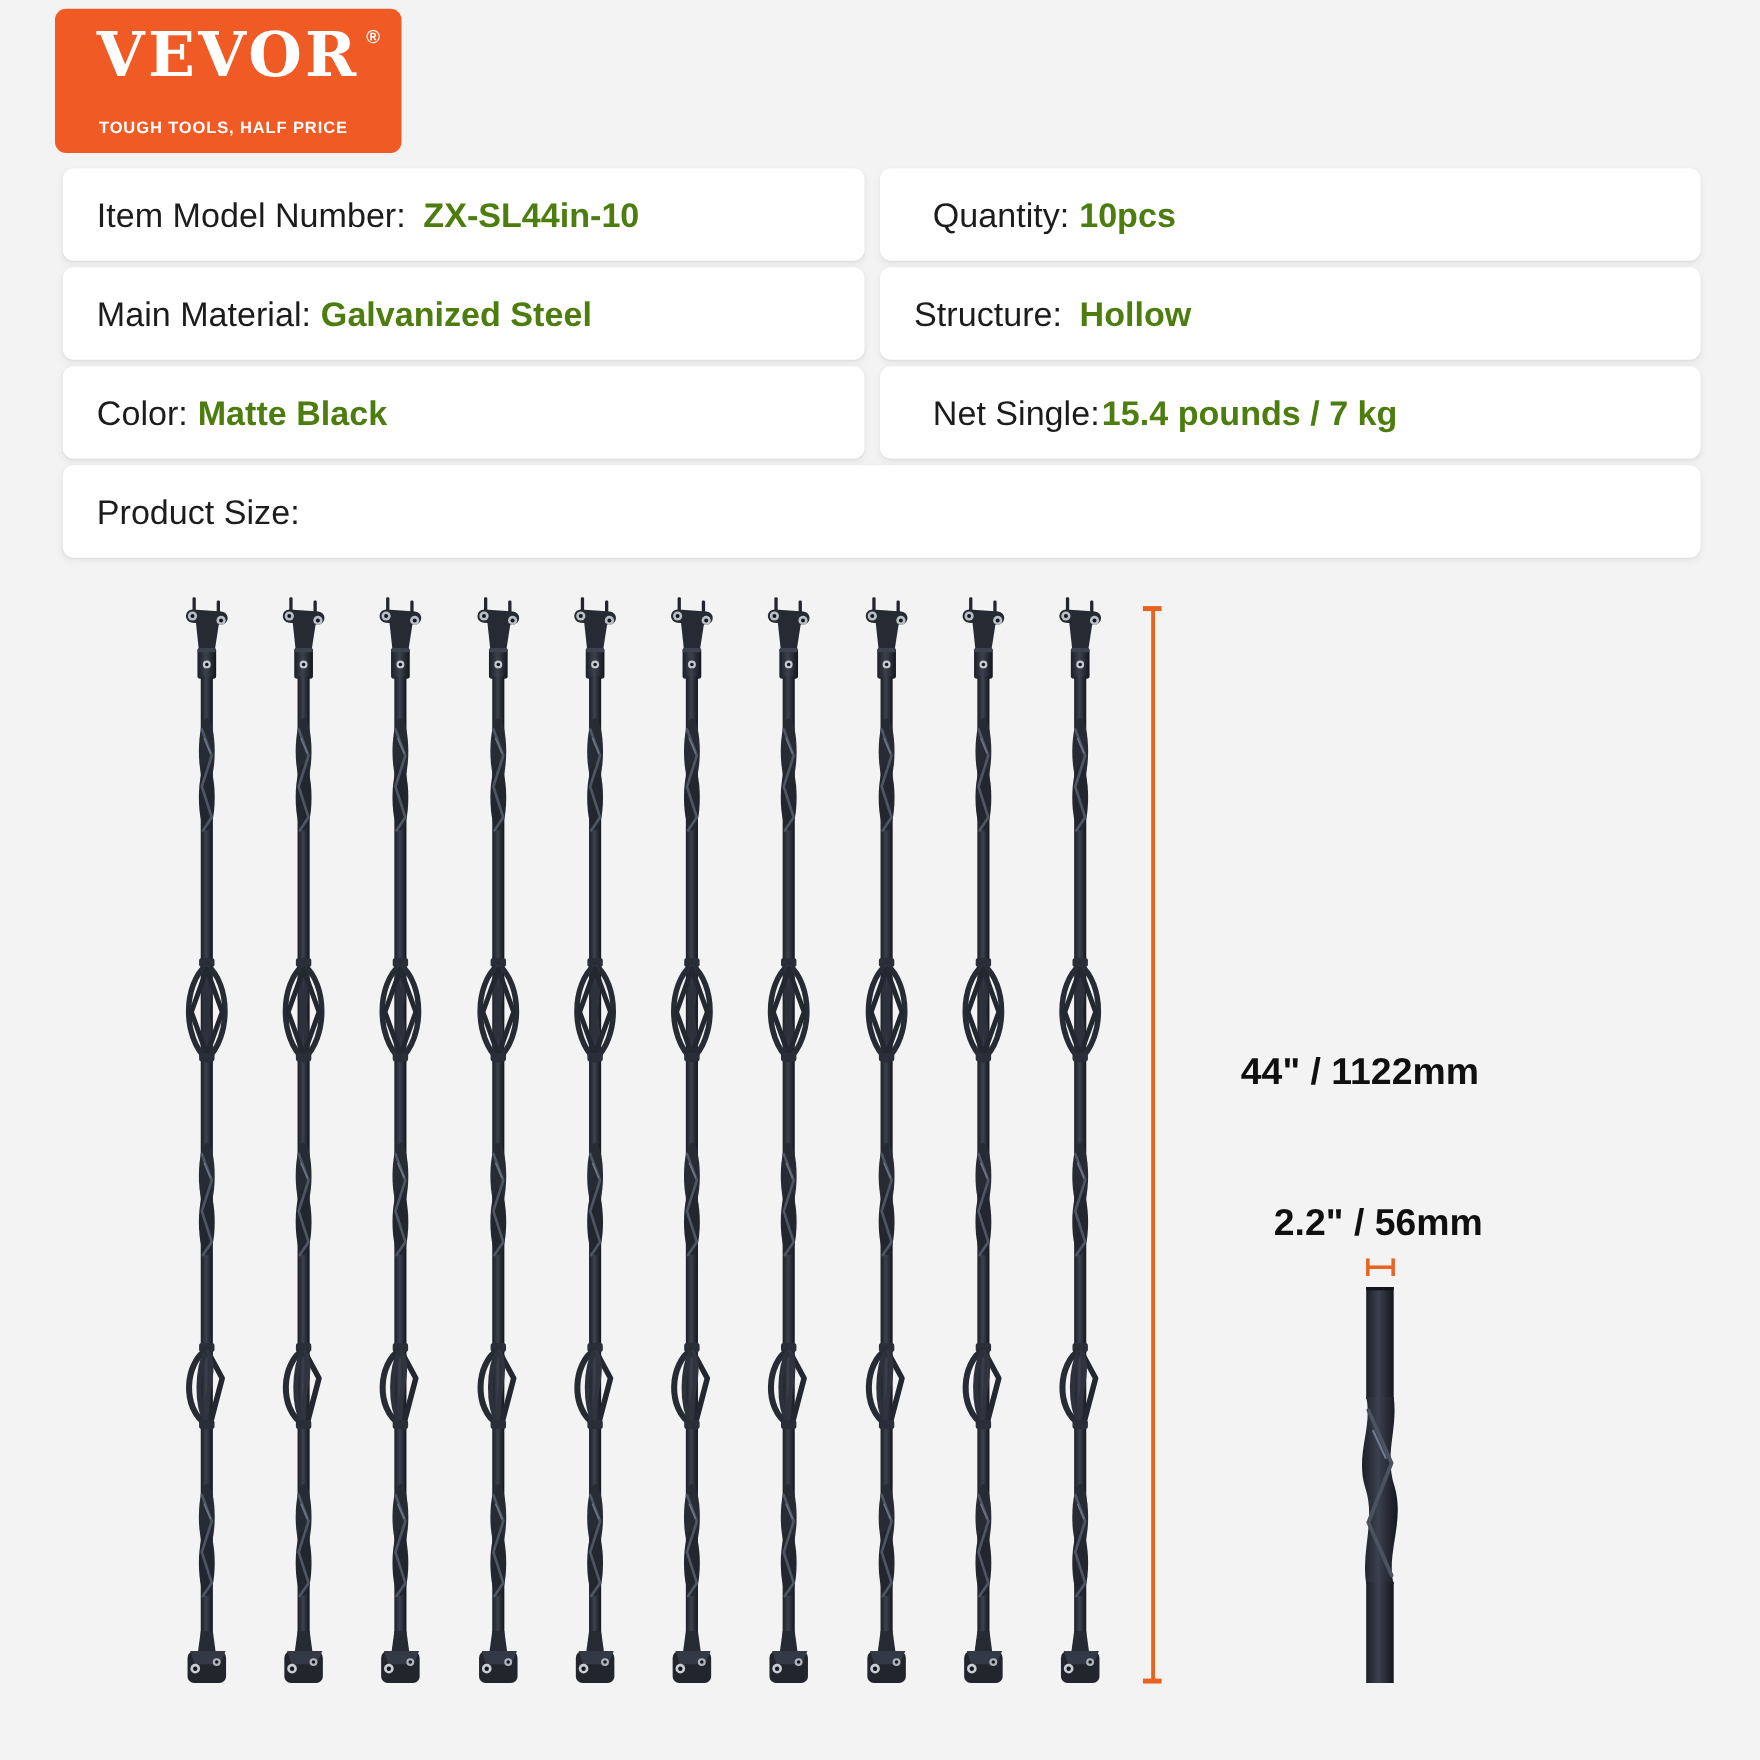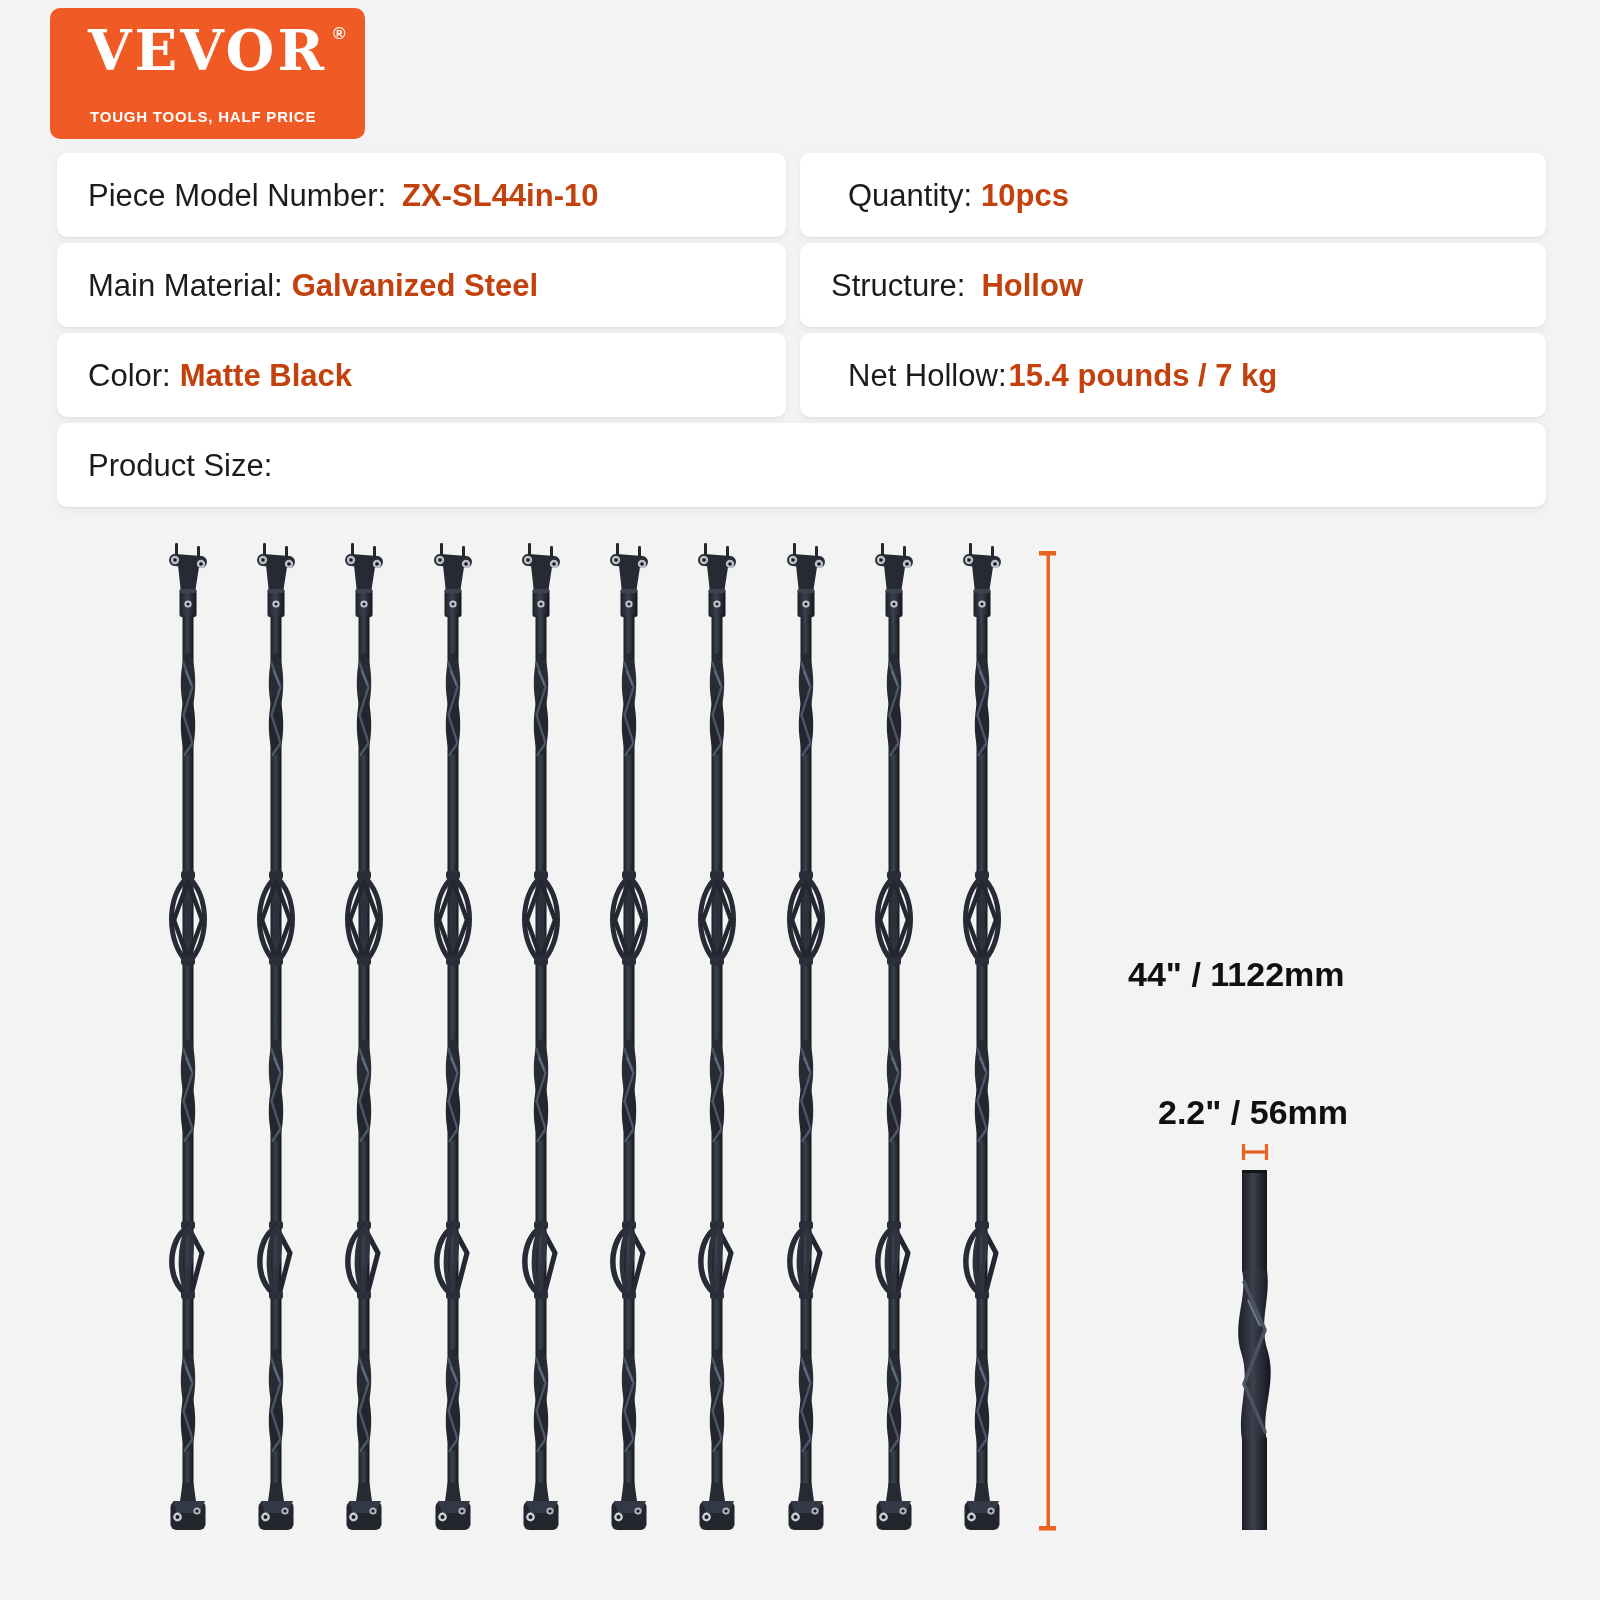--- a/index.html
+++ b/index.html
@@ -30,21 +30,21 @@
     font-size:15px;font-weight:700;letter-spacing:0.8px;white-space:nowrap;
   }
   
   .card{
     position:absolute;height:84px;background:#ffffff;border-radius:10px;
     box-shadow:0 3px 8px rgba(0,0,0,0.05),0 1px 2px rgba(0,0,0,0.05);
     display:flex;align-items:center;
     font-size:31px;line-height:1;white-space:nowrap;
   }
   .card .label{font-weight:400;color:#1c1c1c;}
-  .card .value{font-weight:700;color:#c2410c;}
+  .card .value{font-weight:700;color:#4d7c0f;}
   .col-l{left:57px;width:729px;padding-left:31px;box-sizing:border-box;}
   .col-r{left:800px;width:746px;padding-left:48px;box-sizing:border-box;}
   .row-full{left:57px;width:1489px;padding-left:31px;box-sizing:border-box;}
   .r1{top:153px;} .r2{top:243px;padding-left:31px;} .r3{top:333px;} .r4{top:423px;text-align:center;}
   .g0{margin-left:2px;} .g8{margin-left:9px;} .g15{margin-left:16px;}
   
   .gallery-svg{position:absolute;left:0;top:0;width:1600px;height:1600px;}
   .dim-label{
     position:absolute;font-weight:700;font-size:34px;color:#101010;
     white-space:nowrap;line-height:1;
@@ -55,41 +55,41 @@
 </head>
 <body>
 
 <div class="logo-box">
   <div class="logo-brand">VEVOR</div>
   <div class="logo-reg">®</div>
   <div class="logo-tagline">TOUGH TOOLS, HALF PRICE</div>
 </div>
 
 <div class="card col-l r1">
-  <span class="label">Piece Model Number:</span>
+  <span class="label">Item Model Number:</span>
   <span class="value g15">ZX-SL44in-10</span>
 </div>
 <div class="card col-r r1">
   <span class="label">Quantity:</span>
   <span class="value g8">10pcs</span>
 </div>
 <div class="card col-l r2">
   <span class="label">Main Material:</span>
   <span class="value g8">Galvanized Steel</span>
 </div>
 <div class="card col-r r2">
   <span class="label">Structure:</span>
   <span class="value g15">Hollow</span>
 </div>
 <div class="card col-l r3">
   <span class="label">Color:</span>
   <span class="value g8">Matte Black</span>
 </div>
 <div class="card col-r r3">
-  <span class="label">Net Hollow:</span>
+  <span class="label">Net Single:</span>
   <span class="value g0">15.4 pounds / 7 kg</span>
 </div>
 <div class="card row-full r4">
   <span class="label">Product Size:</span>
 </div>
 
 <svg class="gallery-svg" viewBox="0 0 1600 1600" aria-hidden="true">
   <defs>
     <linearGradient id="metal" x1="0" y1="0" x2="1" y2="0">
       <stop offset="0" stop-color="#1c1f26"></stop>

